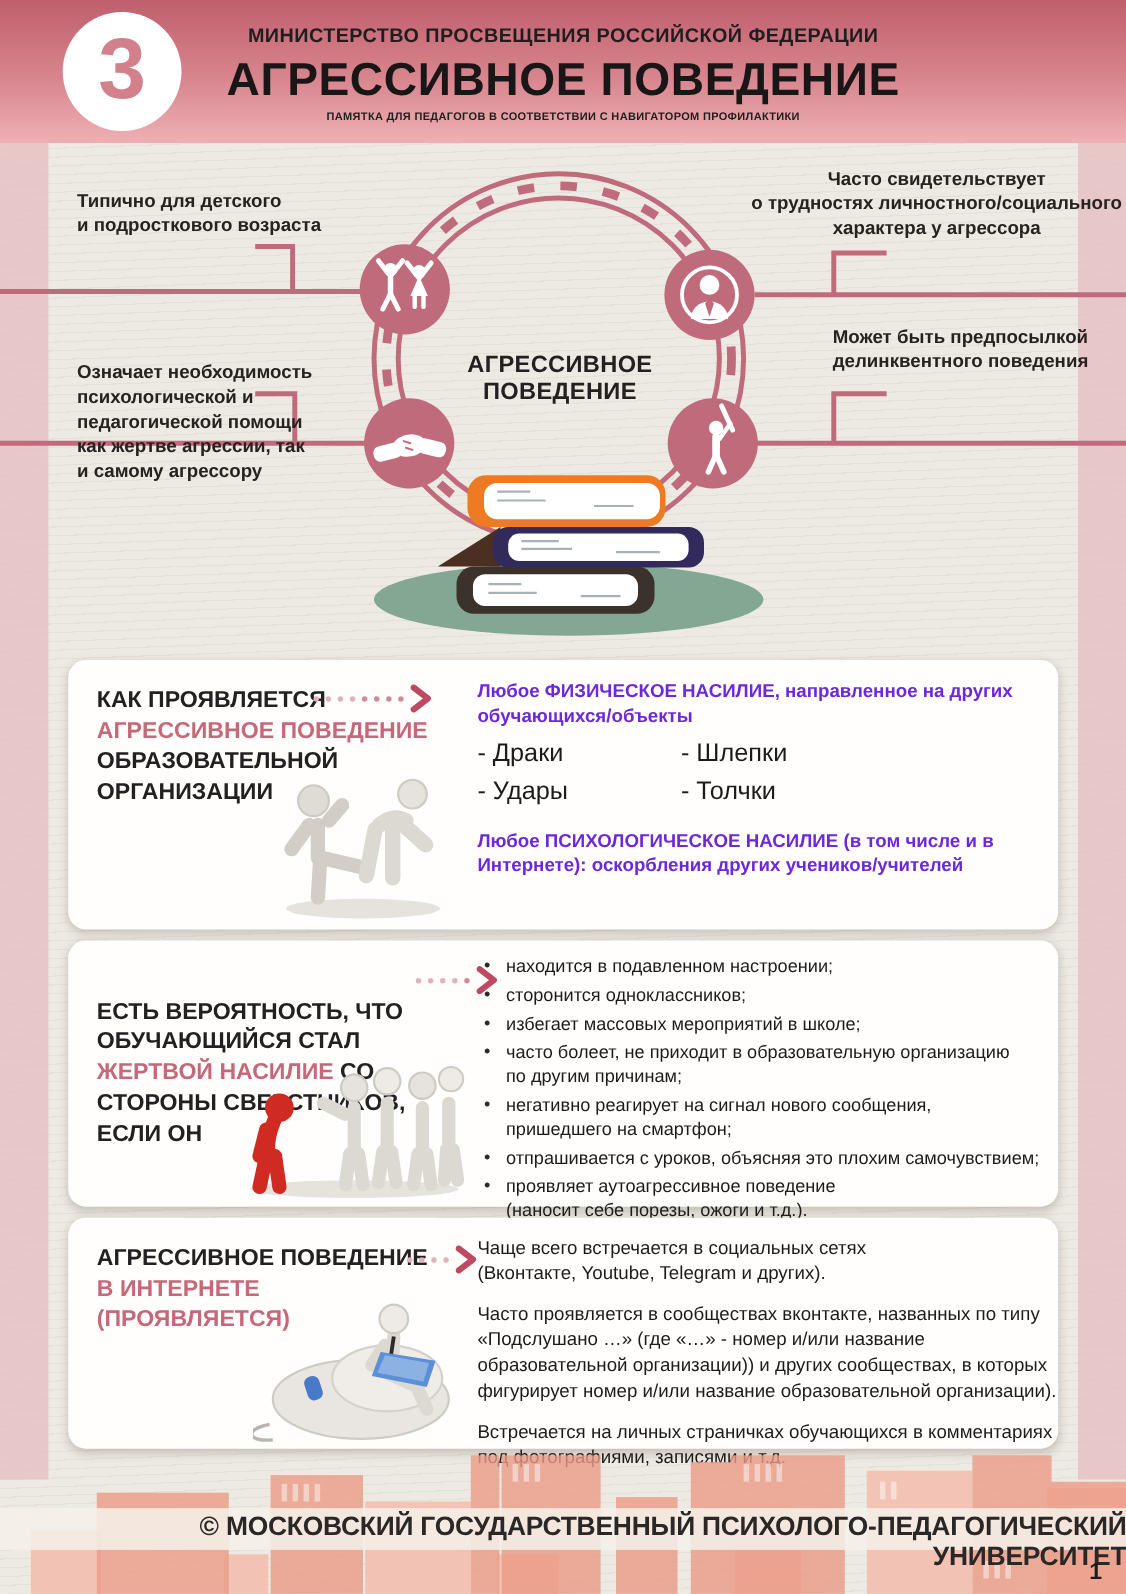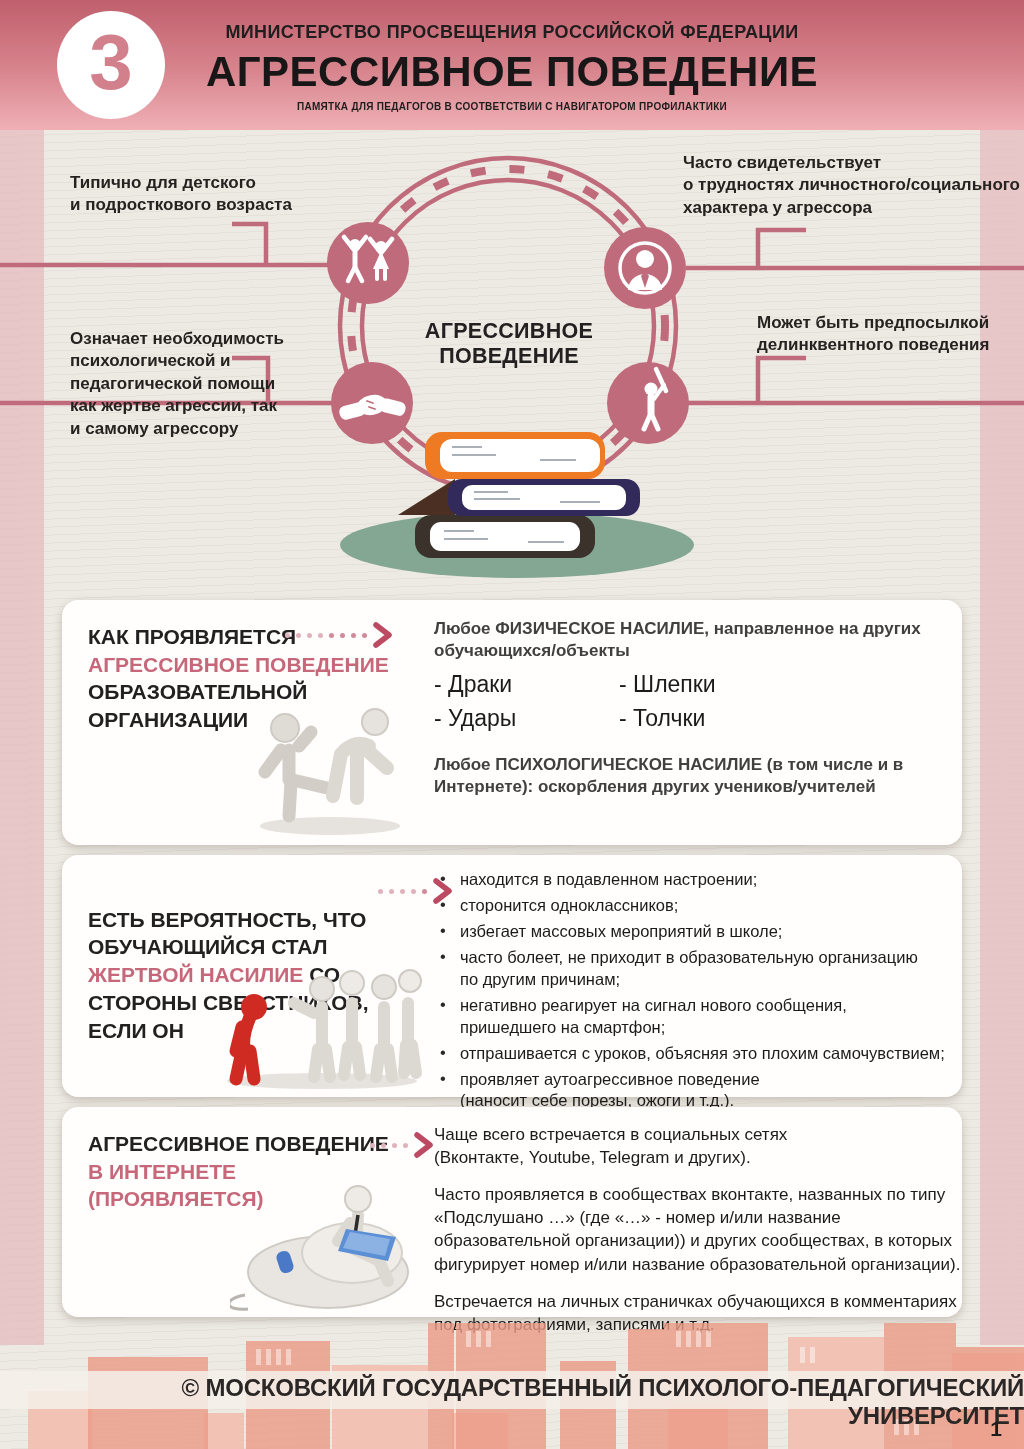--- a/index.html
+++ b/index.html
@@ -28,23 +28,23 @@
   .hdr-subtitle { position:absolute; left:0; right:0; top:101px; font-size:10px; font-weight:700; letter-spacing:.3px; }
 
   
   .strip { position:absolute; top:130px; height:1215px; width:44px; background:#e5bbc0; opacity:.75; }
   .strip.left { left:0; } .strip.right { right:0; }
 
   
   .diagram-svg { position:absolute; left:0; top:130px; }
   .note { position:absolute; font-size:17px; font-weight:700; color:#262220; line-height:1.32; }
   .note-tl { left:70px;  top:172px; }
-  .note-tr { left:683px; top:152px; }
+  .note-tr { left:683px; top:152px;text-align:center; }
   .note-ml { left:70px;  top:328px; }
-  .note-mr { left:757px; top:312px; }
+  .note-mr { left:757px; top:296px; }
   .center-label { position:absolute; left:373px; top:319px; width:272px; text-align:center;
     font-size:21.5px; font-weight:800; color:#232021; letter-spacing:.3px; }
 
   
   .card {
     position:absolute; left:62px; width:900px; background:#fffefc; border-radius:16px;
     box-shadow:0 3px 9px rgba(120,105,95,.35);
   }
   .card1 { top:600px;  height:245px; }
   .card2 { top:855px;  height:242px; }
@@ -56,21 +56,21 @@
   .arrow i { width:5px; height:5px; border-radius:50%; background:#cf8b99; display:block; }
   .arrow i:nth-child(-n+4){ background:#e0b3bc; }
   .arrow svg { display:block; }
   .a1 { left:223px; top:23px; } .a2 { left:316px; top:24px; } .a3 { left:308px; top:26px; }
   .illus { position:absolute; }
   .il1 { left:183px; top:88px; }
   .il2 { left:150px; top:96px; }
   .il3 { left:168px; top:60px; }
 
   .card-content { position:absolute; left:372px; top:18px; width:540px; color:#1d1b1a; }
-  .group-heading { font-size:17px; font-weight:700; color:#404040; line-height:1.3; margin-bottom:6px; }
+  .group-heading { font-size:17px; font-weight:700; color:#6d28d9; line-height:1.3; margin-bottom:6px; }
   .cols { display:flex; font-size:23px; line-height:1.45; }
   .cols .c1 { width:185px; } .g2 .c1 { width:282px;margin-top:45px; }
   .group { margin-bottom:19px; }
   .bullets { list-style:none; font-size:16.5px; line-height:1.33; }
   .bullets li { position:relative; padding-left:26px; margin-bottom:4px; }
   .bullets li::before { content:"•"; position:absolute; left:6px; top:-1px; color:#2a2a2a; }
   .paras p { font-size:17px; line-height:1.36; margin-bottom:14px; }
 
   
   .skyline { position:absolute; left:0; top:1319px; }

